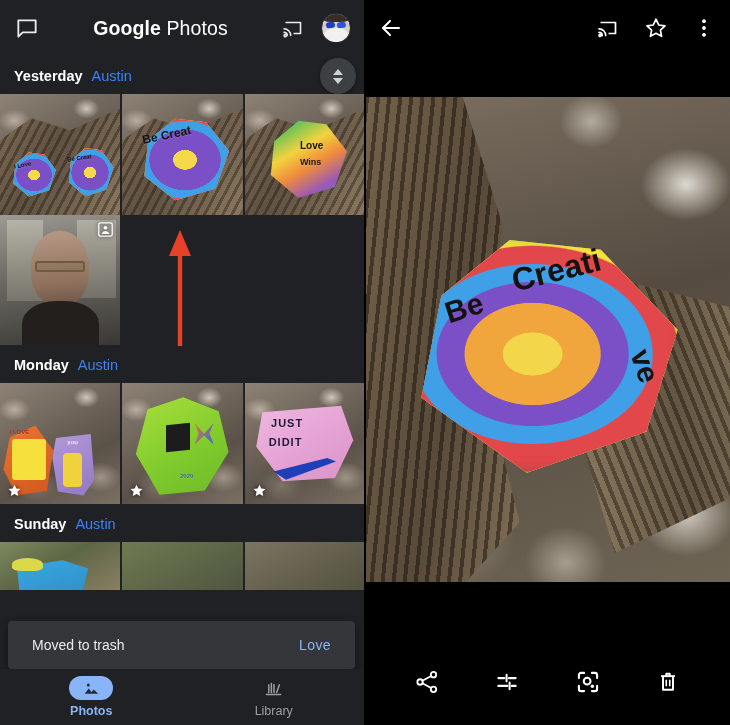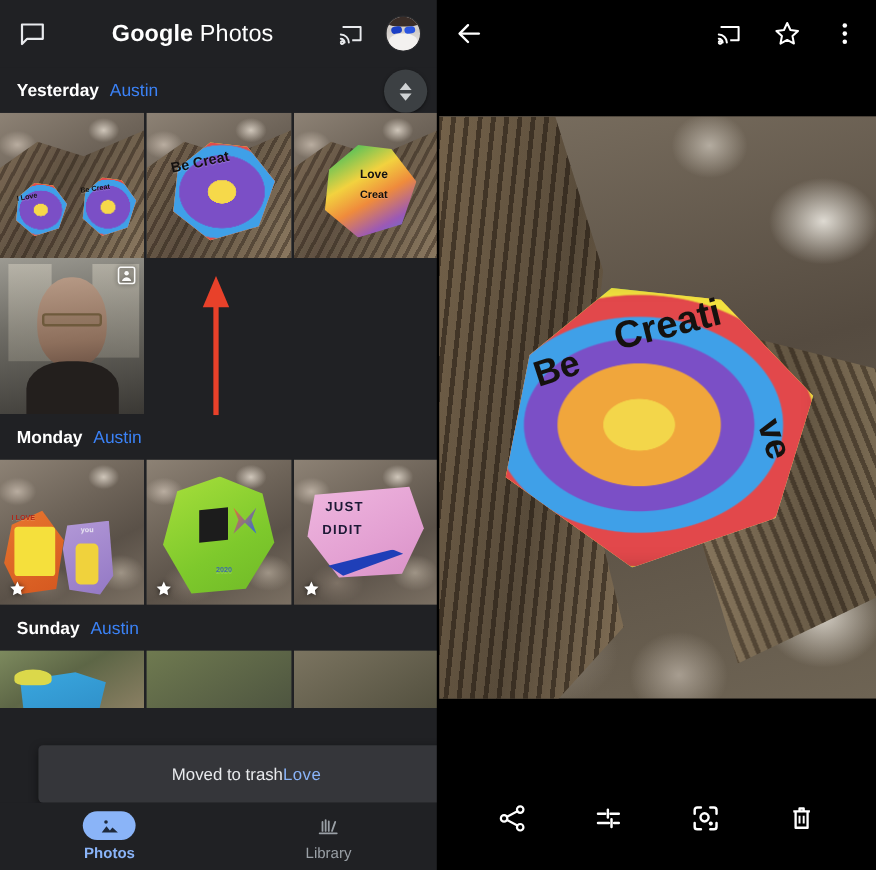--- a/index.html
+++ b/index.html
@@ -179,24 +179,23 @@
     position:absolute; left:0; bottom:0; width:365px; height:86px;
     display:flex; align-items:center; justify-content:space-around;
     padding:0 22px; z-index:5;
   }
   .bottombar-r .ico { width:26px; height:26px; }
 
   
   .snackbar {
     position:absolute; left:8px; bottom:56px; width:347px; height:48px;
     background:#35363a; border-radius:4px;
-    display:flex; align-items:center; justify-content:center;
+    display:flex; align-items:center; justify-content:space-between;
     padding:0 24px; z-index:20;
     box-shadow:0 3px 8px rgba(0,0,0,.45);
-    margin-left:24px;
   }
   .snack-msg { color:#e8eaed; font-size:14px; }
   .snack-action { color:#8ab4f8; font-size:14px; font-weight:500; letter-spacing:.4px; }
 
   
   .bottomnav {
     position:absolute; left:0; bottom:0; width:365px; height:56px;
     background:#202124; display:flex; z-index:20;
   }
   .nav-item {
@@ -277,21 +276,21 @@
         <div class="rock rainbow" style="left:12%;top:16%;width:80%;height:74%;"></div>
         <span class="rk-txt" style="left:16%;top:28%;font-size:12px;transform:rotate(-12deg);">Be Creat</span>
       </div>
 
       <div class="cell">
         <div class="ground"></div>
         <div class="wood"></div>
         <div class="rock" style="left:16%;top:18%;width:72%;height:70%;
              background:linear-gradient(150deg,#37b9a0 0%,#4fc05a 16%,#f2d23f 40%,#ef8b3c 58%,#9b59b6 78%,#3f7fe0 100%);"></div>
         <span class="rk-txt" style="left:46%;top:38%;font-size:10px;">Love</span>
-        <span class="rk-txt" style="left:46%;top:52%;font-size:9px;">Creat</span>
+        <span class="rk-txt" style="left:46%;top:52%;font-size:9px;">Wins</span>
       </div>
     </div>
 
     <div class="row">
       <div class="cell tall">
         <div style="position:absolute;inset:0;background:linear-gradient(170deg,#9c9a92 0%,#6f6d66 40%,#3a3834 100%);"></div>
         <div style="position:absolute;left:6%;top:4%;width:30%;height:62%;background:linear-gradient(180deg,#cfcabc,#8e8a7e);opacity:.55;"></div>
         <div style="position:absolute;right:4%;top:4%;width:32%;height:60%;background:linear-gradient(180deg,#cdc8ba,#8b877c);opacity:.55;"></div>
         <div style="position:absolute;left:26%;top:12%;width:48%;height:58%;border-radius:48% 48% 44% 44%;background:linear-gradient(175deg,#b79a86 0%,#8d6f5c 70%,#6d5345 100%);"></div>
         <div style="position:absolute;left:29%;top:35%;width:42%;height:9%;border-radius:3px;border:2px solid #6e5a3c;background:rgba(120,100,70,.25);"></div>

